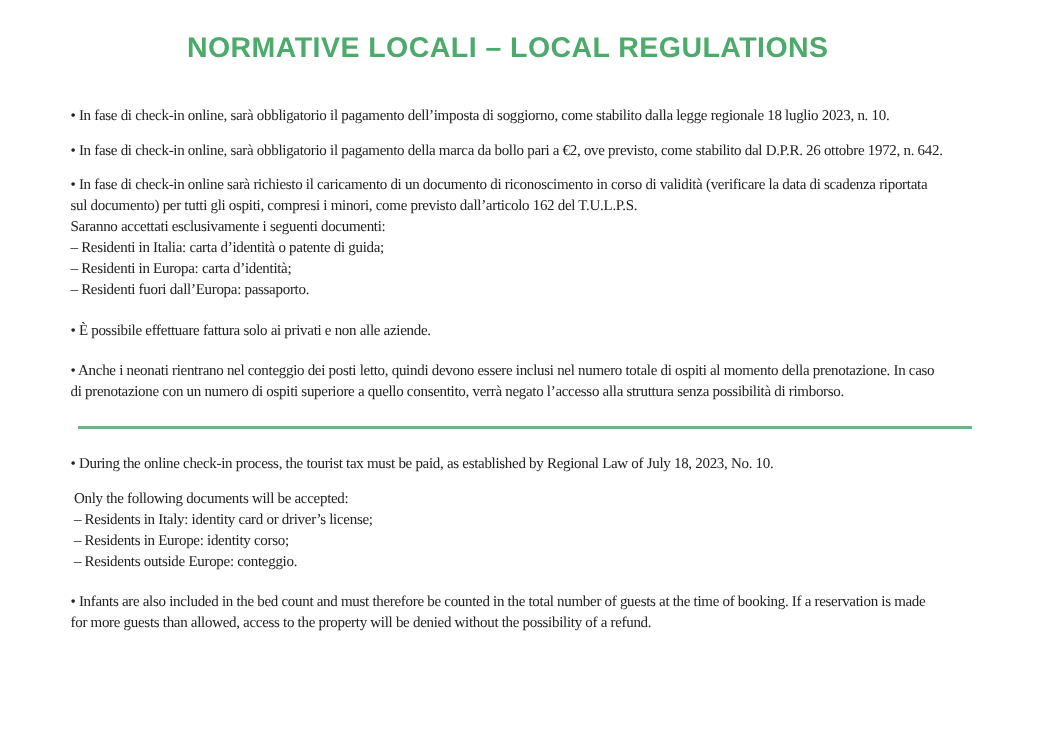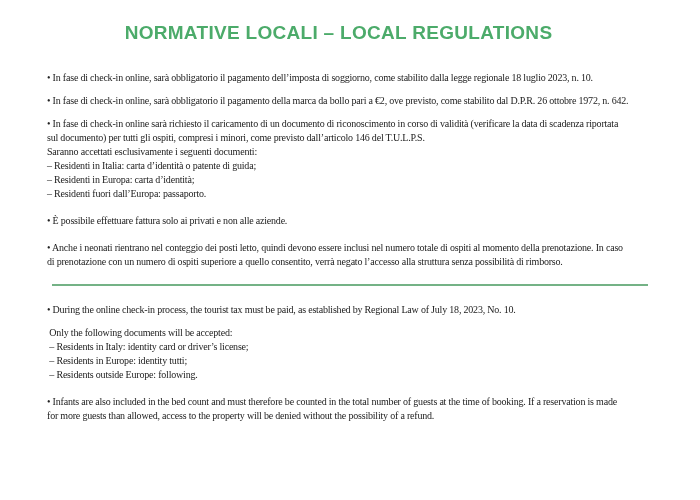--- a/index.html
+++ b/index.html
@@ -61,21 +61,21 @@
   <h1 class="page-title">NORMATIVE LOCALI – LOCAL REGULATIONS</h1>
 
   <div class="section">
       <p class="para">
         <span class="line">• In fase di check-in online, sarà obbligatorio il pagamento dell’imposta di soggiorno, come stabilito dalla legge regionale 18 luglio 2023, n. 10.</span>
       </p>
       <p class="para">
         <span class="line">• In fase di check-in online, sarà obbligatorio il pagamento della marca da bollo pari a €2, ove previsto, come stabilito dal D.P.R. 26 ottobre 1972, n. 642.</span>
       </p>
       <p class="para">
-        <span class="line">• In fase di check-in online sarà richiesto il caricamento di un documento di riconoscimento in corso di validità (verificare la data di scadenza riportata sul documento) per tutti gli ospiti, compresi i minori, come previsto dall’articolo 146 del T.U.L.P.S.</span>
+        <span class="line">• In fase di check-in online sarà richiesto il caricamento di un documento di riconoscimento in corso di validità (verificare la data di scadenza riportata sul documento) per tutti gli ospiti, compresi i minori, come previsto dall’articolo 162 del T.U.L.P.S.</span>
         <span class="line">Saranno accettati esclusivamente i seguenti documenti:</span>
         <span class="line">– Residenti in Italia: carta d’identità o patente di guida;</span>
         <span class="line">– Residenti in Europa: carta d’identità;</span>
         <span class="line">– Residenti fuori dall’Europa: passaporto.</span>
       </p>
       <p class="para spaced">
         <span class="line">• È possibile effettuare fattura solo ai privati e non alle aziende.</span>
       </p>
       <p class="para spaced">
         <span class="line">• Anche i neonati rientrano nel conteggio dei posti letto, quindi devono essere inclusi nel numero totale di ospiti al momento della prenotazione. In caso di prenotazione con un numero di ospiti superiore a quello consentito, verrà negato l’accesso alla struttura senza possibilità di rimborso.</span>
@@ -84,20 +84,20 @@
 
   <hr class="divider">
 
   <div class="section">
   <p class="para">
         <span class="line">• During the online check-in process, the tourist tax must be paid, as established by Regional Law of July 18, 2023, No. 10.</span>
       </p>
       <p class="para">
         <span class="line"> Only the following documents will be accepted:</span>
         <span class="line"> – Residents in Italy: identity card or driver’s license;</span>
-        <span class="line"> – Residents in Europe: identity tutti;</span>
-        <span class="line"> – Residents outside Europe: following.</span>
+        <span class="line"> – Residents in Europe: identity corso;</span>
+        <span class="line"> – Residents outside Europe: conteggio.</span>
       </p>
       <p class="para spaced">
         <span class="line">• Infants are also included in the bed count and must therefore be counted in the total number of guests at the time of booking. If a reservation is made for more guests than allowed, access to the property will be denied without the possibility of a refund.</span>
       </p>
     </div>
 </div>
 
 </body></html>

